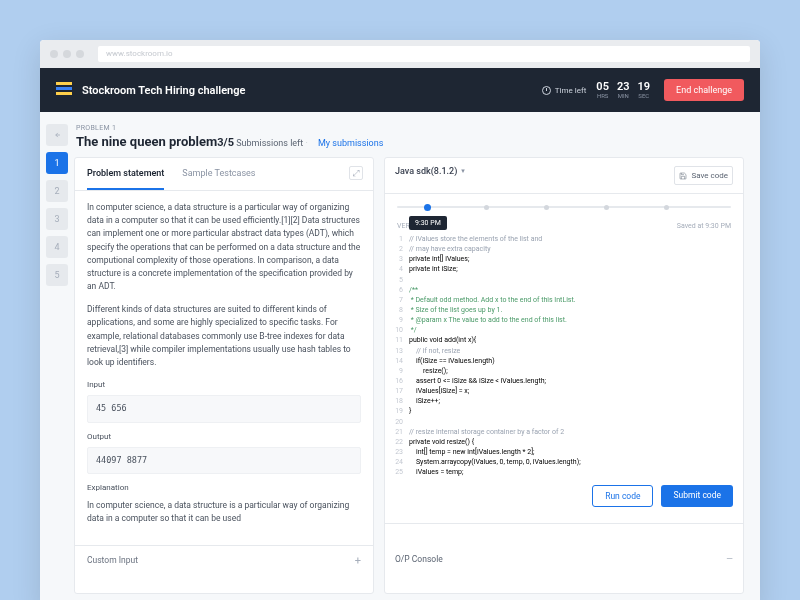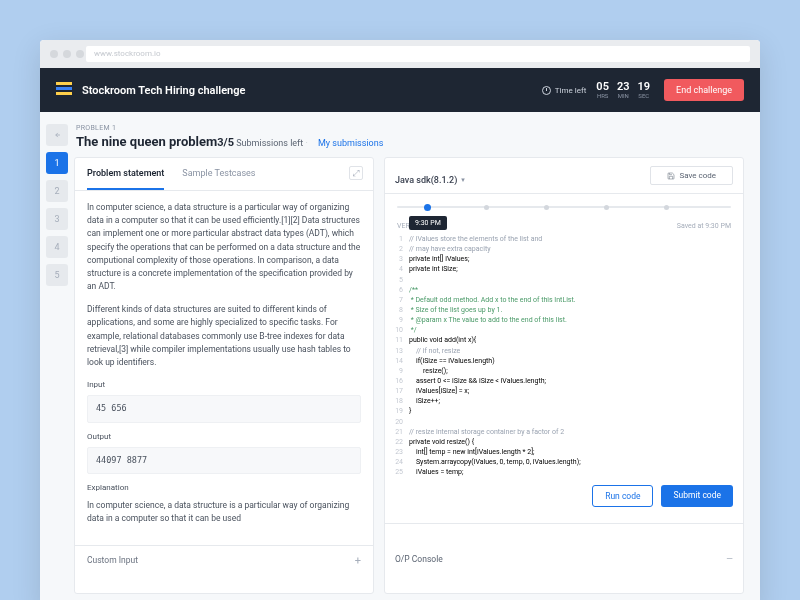--- a/index.html
+++ b/index.html
@@ -1,18 +1,18 @@
 <!DOCTYPE html>
 <html><head>
 <meta charset="utf-8">
 <style>
 * { margin:0; padding:0; box-sizing:border-box; font-family:-apple-system,BlinkMacSystemFont,"Segoe UI",Roboto,sans-serif; }
 body { background:#b0ceef; padding:40px; display:flex; align-items:center; justify-content:center; }
 .browser { width:720px; background:#fff; border-radius:4px; box-shadow:0 8px 30px rgba(0,0,0,.12); overflow:hidden; }
-.chrome { background:#eaecef; height:28px; display:flex; align-items:center; padding:0 10px; gap:2px; }
+.chrome { background:#eaecef; height:28px; display:flex; align-items:center; padding:0 10px; gap:14px; }
 .dots { display:flex; gap:5px; }
 .dot { width:8px; height:8px; border-radius:50%; background:#d5d8dc; }
 .urlbar { flex:1; height:16px; background:#fff; border-radius:2px; font-size:8px; color:#c5c9cf; padding:3px 8px; }
 .topbar { background:#1e2633; height:44px; display:flex; align-items:center; padding:0 16px; color:#fff; }
 .logo { width:16px; height:16px; display:flex; flex-direction:column; gap:2px; margin-right:10px; }
 .logo span { height:3px; background:#ffcf4b; }
 .logo span:nth-child(2) { background:#3b82f6; }
 .title { font-size:11px; font-weight:600; flex:1; }
 .timer { display:flex; align-items:center; gap:10px; font-size:8px; }
 .tlabel { display:flex; align-items:center; gap:4px; color:#cdd3dd; }
@@ -42,24 +42,24 @@
 .tabs { display:flex; border-bottom:1px solid #e6e9ed; padding:0 12px; font-size:9px; position:relative; }
 .tab { padding:10px 0; margin-right:18px; color:#8a93a3; cursor:pointer; }
 .tab.active { color:#1e2633; border-bottom:2px solid #1b73e8; font-weight:600; }
 .tabs .exp { position:absolute; right:10px; top:8px; width:14px; height:14px; border:1px solid #e0e3e8; border-radius:2px; font-size:9px; color:#a5adba; display:flex; align-items:center; justify-content:center; cursor:pointer; }
 .prob { padding:10px 12px; font-size:8.5px; color:#4a525e; line-height:1.55; overflow:hidden; }
 .prob p { margin-bottom:10px; }
 .lbl { font-size:8px; color:#4a525e; margin:4px 0; }
 .iobox { background:#f7f8fa; border:1px solid #eef0f3; border-radius:2px; padding:6px 8px; font-family:ui-monospace,Menlo,Consolas,monospace; font-size:8.5px; color:#4a525e; margin-bottom:8px; }
 .cinput { border-top:1px solid #e6e9ed; padding:8px 12px; font-size:8.5px; color:#6b7380; display:flex; justify-content:space-between; align-items:center; }
 .cinput .plus { color:#a5adba; font-size:11px; }
-.edhdr { display:flex; justify-content:space-between; align-items:flex-end; padding:8px 10px; border-bottom:1px solid #e6e9ed; font-size:9px; }
+.edhdr { display:flex; justify-content:space-between; align-items:flex-start; padding:8px 10px; border-bottom:1px solid #e6e9ed; font-size:9px; }
 .edhdr .lang { color:#3a4150; font-weight:500; display:flex; align-items:center; gap:4px; }
 .edhdr .lang .car { font-size:7px; color:#8a93a3; }
-.savebtn { border:1px solid #e0e3e8; border-radius:2px; padding:4px 16px; font-size:8px; color:#5b6472; display:flex; align-items:center; gap:4px; cursor:pointer; }
+.savebtn { border:1px solid #e0e3e8; border-radius:2px; padding:4px 4px; font-size:8px; color:#5b6472; display:flex; align-items:center; gap:4px; cursor:pointer; }
 .savebtn svg { width:8px; height:8px; fill:none; stroke:#5b6472; stroke-width:1.5; }
 .tl { padding:12px 12px 4px; position:relative; }
 .track { height:2px; background:#e6e9ed; border-radius:2px; position:relative; }
 .track .dotp { position:absolute; width:5px; height:5px; border-radius:50%; background:#d3d7dd; top:-1.5px; }
 .track .dotp.on { background:#1b73e8; width:7px; height:7px; top:-2.5px; }
 .tooltip { position:absolute; top:22px; left:24px; background:#1e2633; color:#fff; font-size:7px; padding:3px 6px; border-radius:2px; }
 .tooltip::before { content:""; position:absolute; top:-3px; left:10px; border:3px solid transparent; border-bottom-color:#1e2633; }
 .tlmeta { display:flex; justify-content:space-between; font-size:7px; color:#a5adba; margin-top:14px; }
 .editor { flex:1; padding:0 0 0 6px; font-family:ui-monospace,Menlo,Consolas,monospace; font-size:7px; line-height:1.45; overflow:hidden; }
 .ln { display:flex; }

